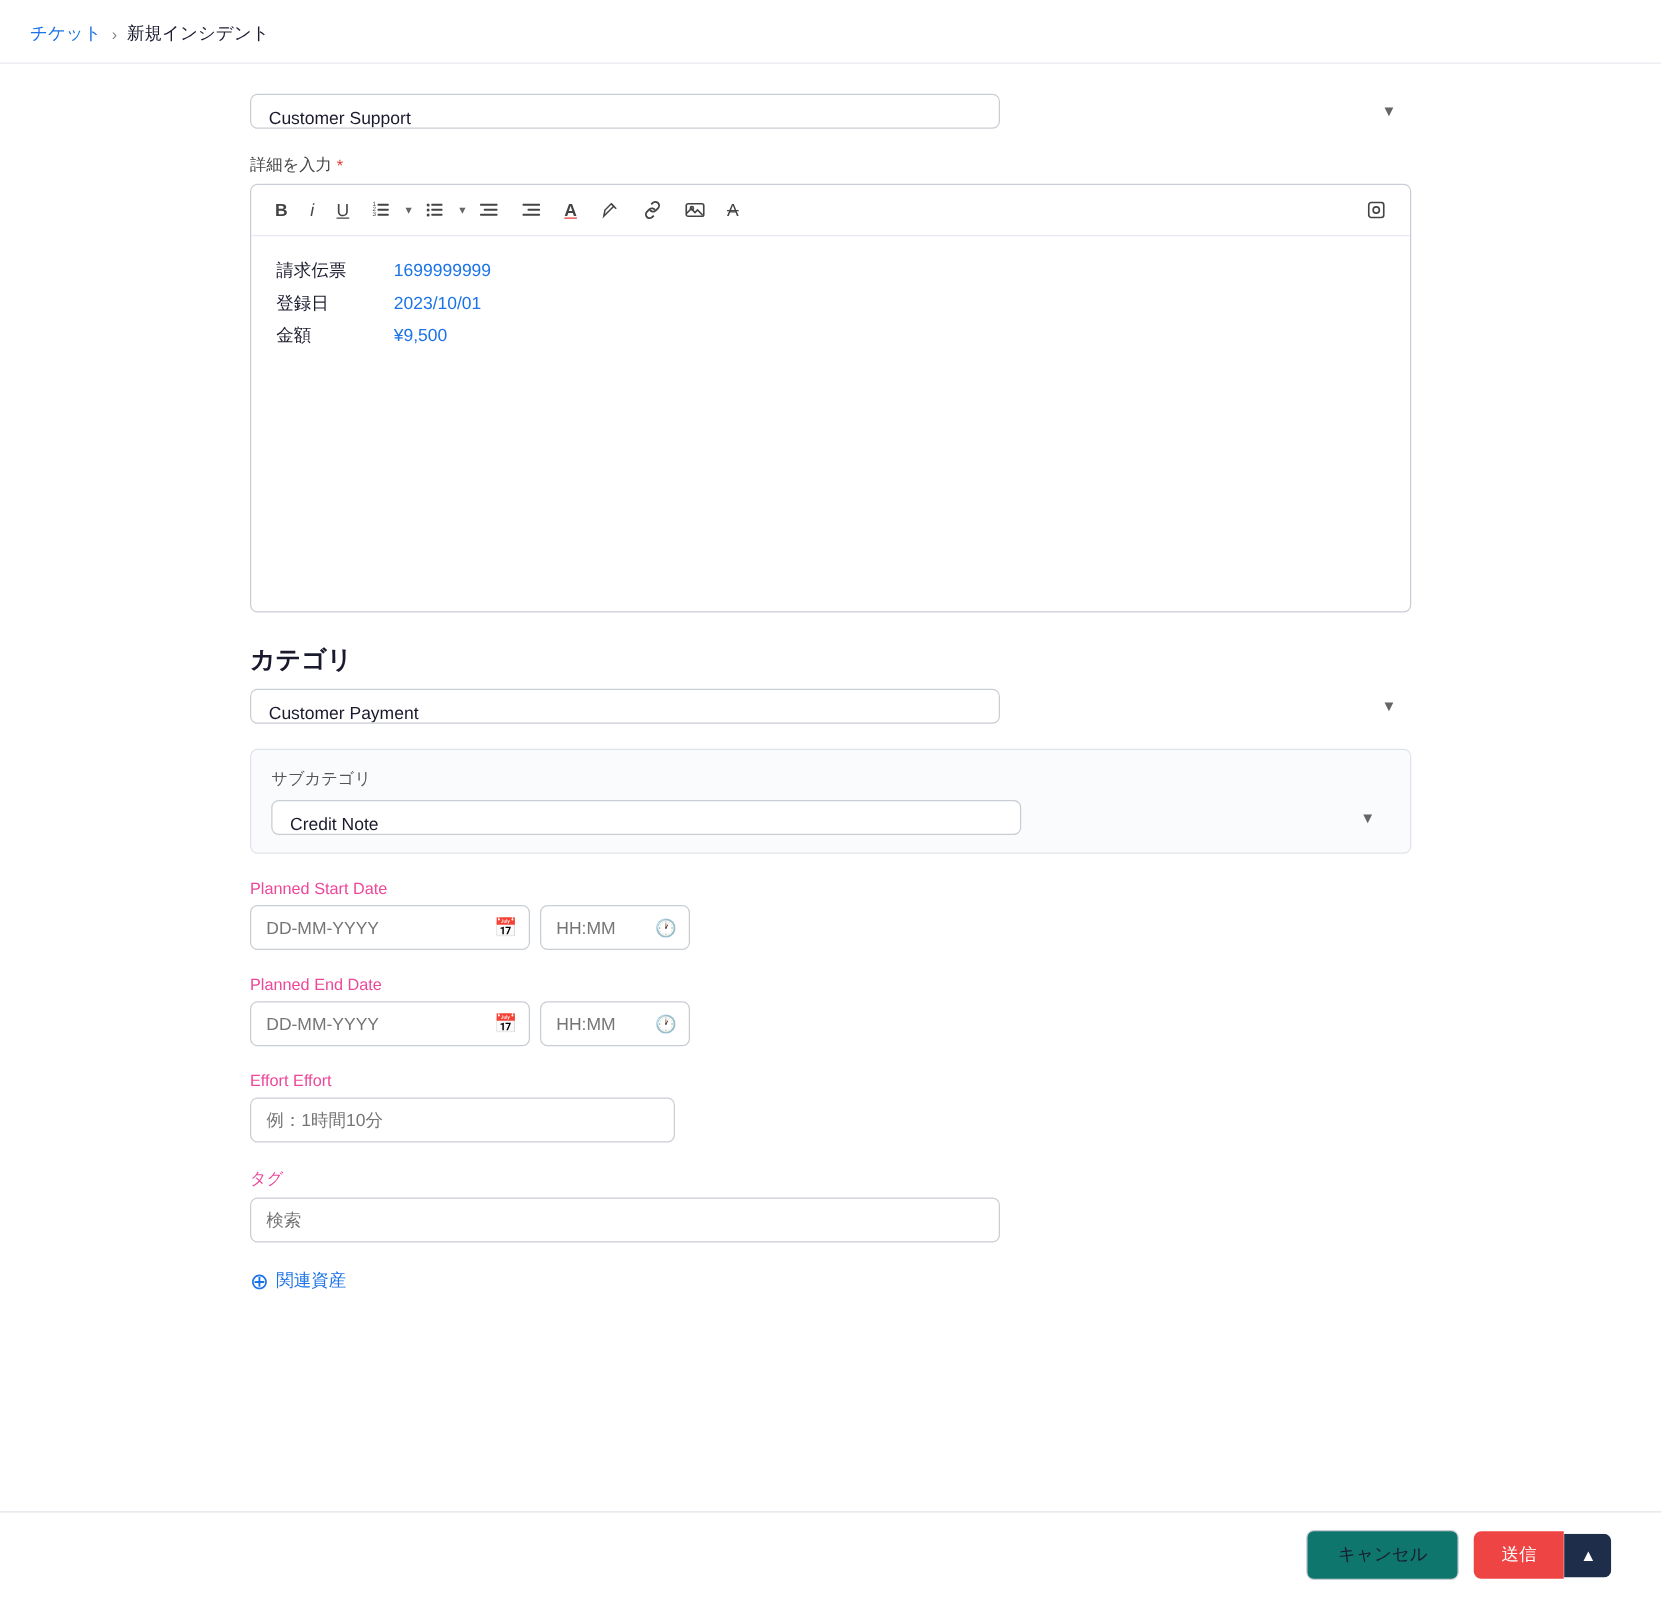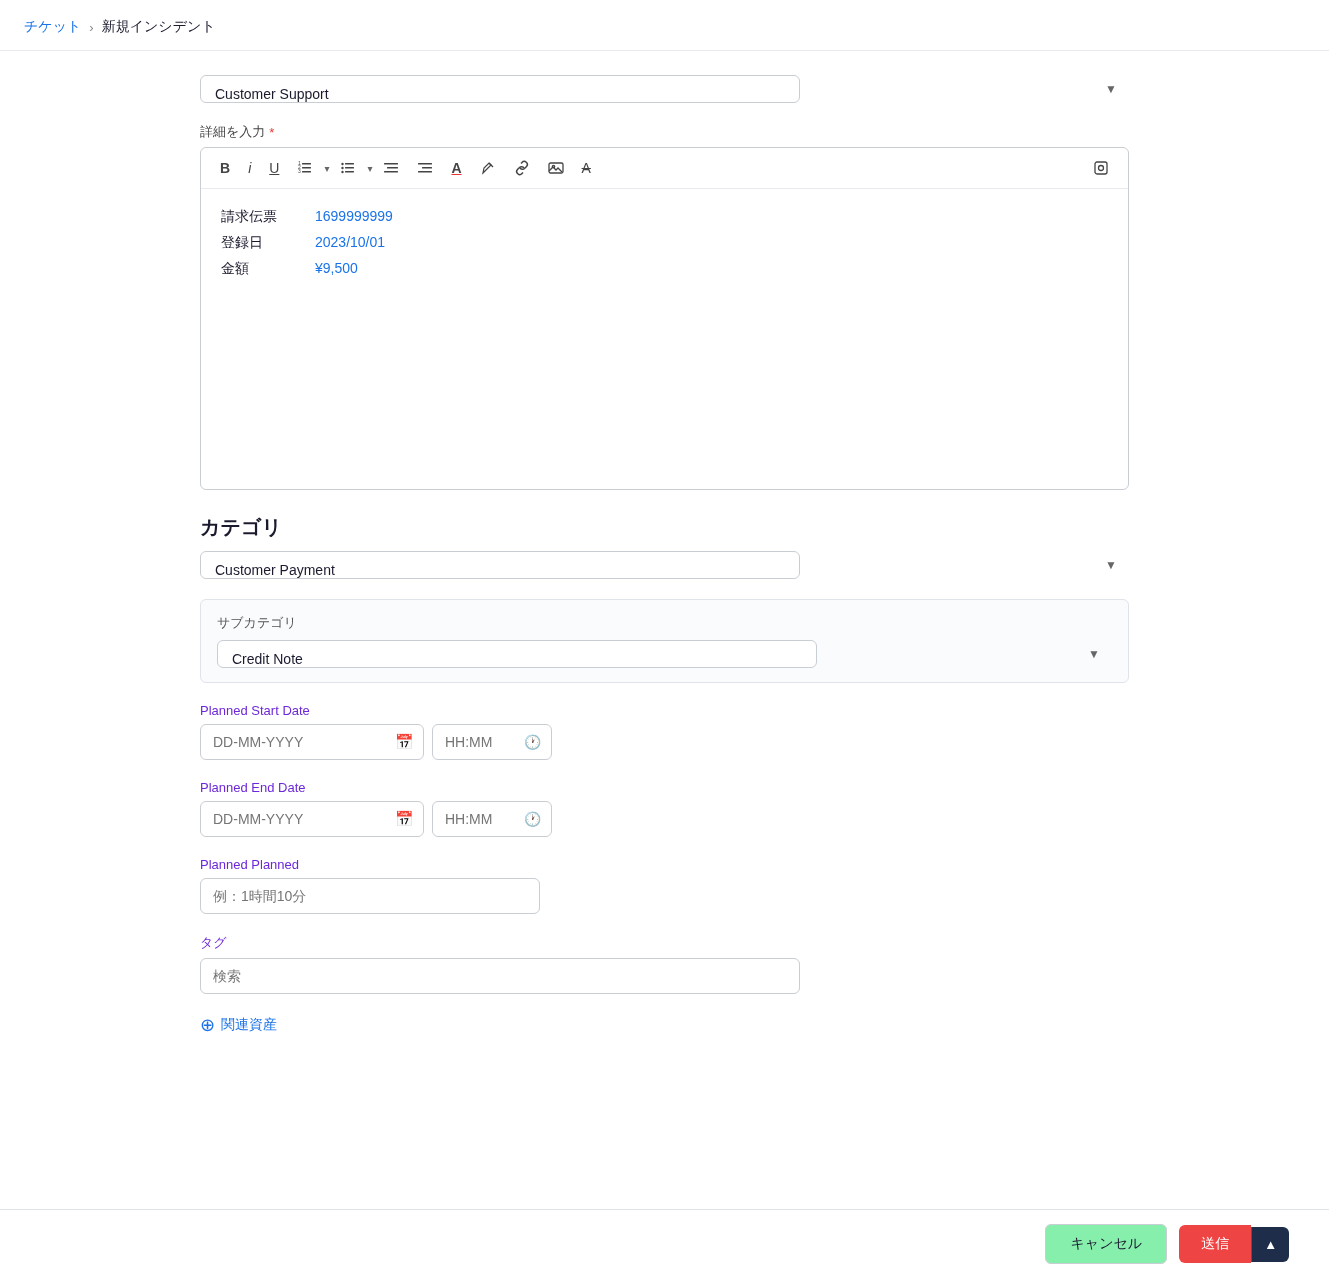--- a/index.html
+++ b/index.html
@@ -155,21 +155,21 @@
       color: #555;
       margin-bottom: 8px;
     }
 
     
     .date-section {
       margin-bottom: 20px;
     }
     .field-label {
       font-size: 13px;
-      color: #6d28d9;
+      color: #ec4899;
       margin-bottom: 6px;
     }
     .date-row {
       display: flex;
       gap: 8px;
       align-items: center;
     }
     .date-input-wrapper {
       position: relative;
       width: 224px;
@@ -268,21 +268,21 @@
       border-top: 1px solid #e0e4ea;
       padding: 14px 40px;
       display: flex;
       justify-content: flex-end;
       gap: 12px;
       align-items: center;
     }
     .btn-cancel {
       padding: 10px 24px;
       border: 1px solid #c9cdd4;
-      background: #86efac;
+      background: #0f766e;
       border-radius: 6px;
       font-size: 14px;
       cursor: pointer;
       color: #1a1a2e;
     }
     .btn-send-group {
       display: flex;
       align-items: center;
     }
     .btn-send {
@@ -460,21 +460,21 @@
           <span class="date-icon">📅</span>
         </div>
         <div class="time-input-wrapper">
           <input class="time-input" type="text" placeholder="HH:MM" style="">
           <span class="time-icon">🕐</span>
         </div>
       </div>
     </div>
 
     <div class="effort-section">
-      <div class="field-label">Planned Planned</div>
+      <div class="field-label">Effort Effort</div>
       <input class="effort-input" type="text" placeholder="例：1時間10分" style="">
     </div>
 
     <div class="tags-section">
       <div class="field-label">タグ</div>
       <input class="tags-input" type="text" placeholder="検索" style="">
     </div>
 
     <div class="related-assets">
       <span class="related-assets-icon">⊕</span>

